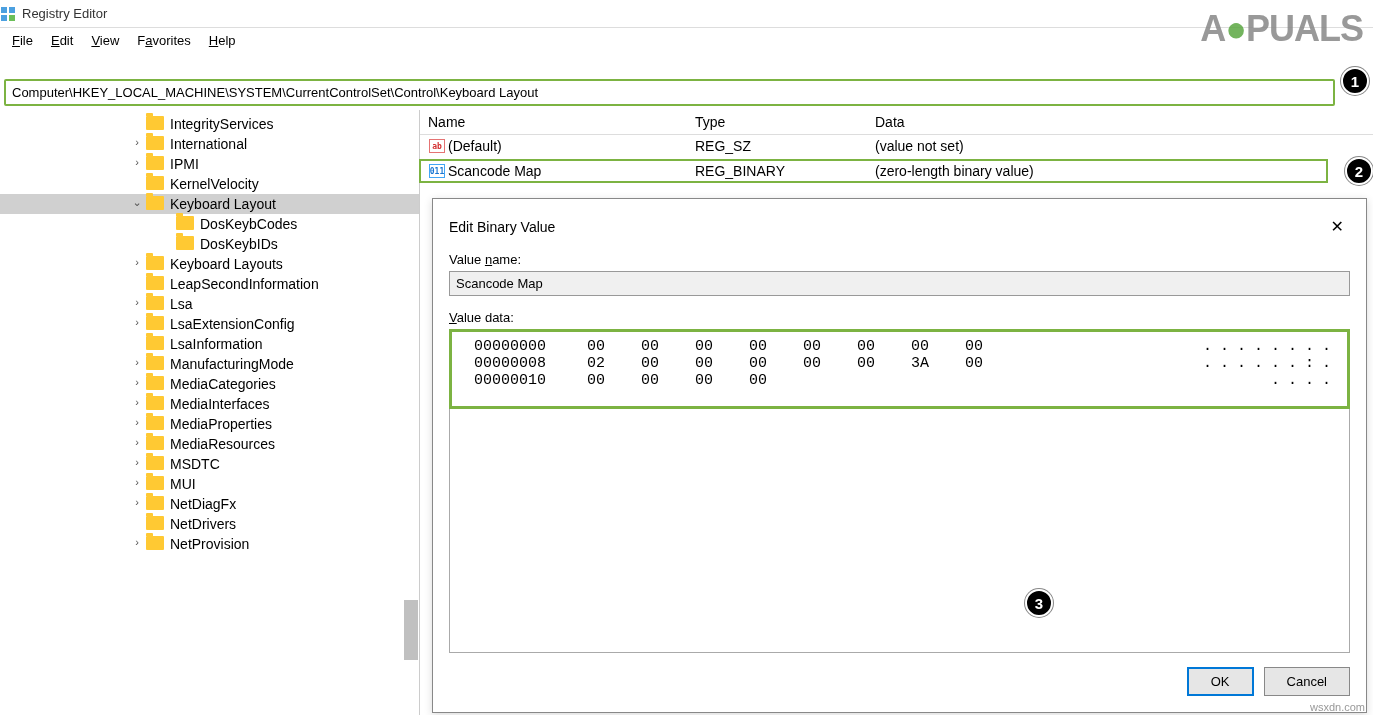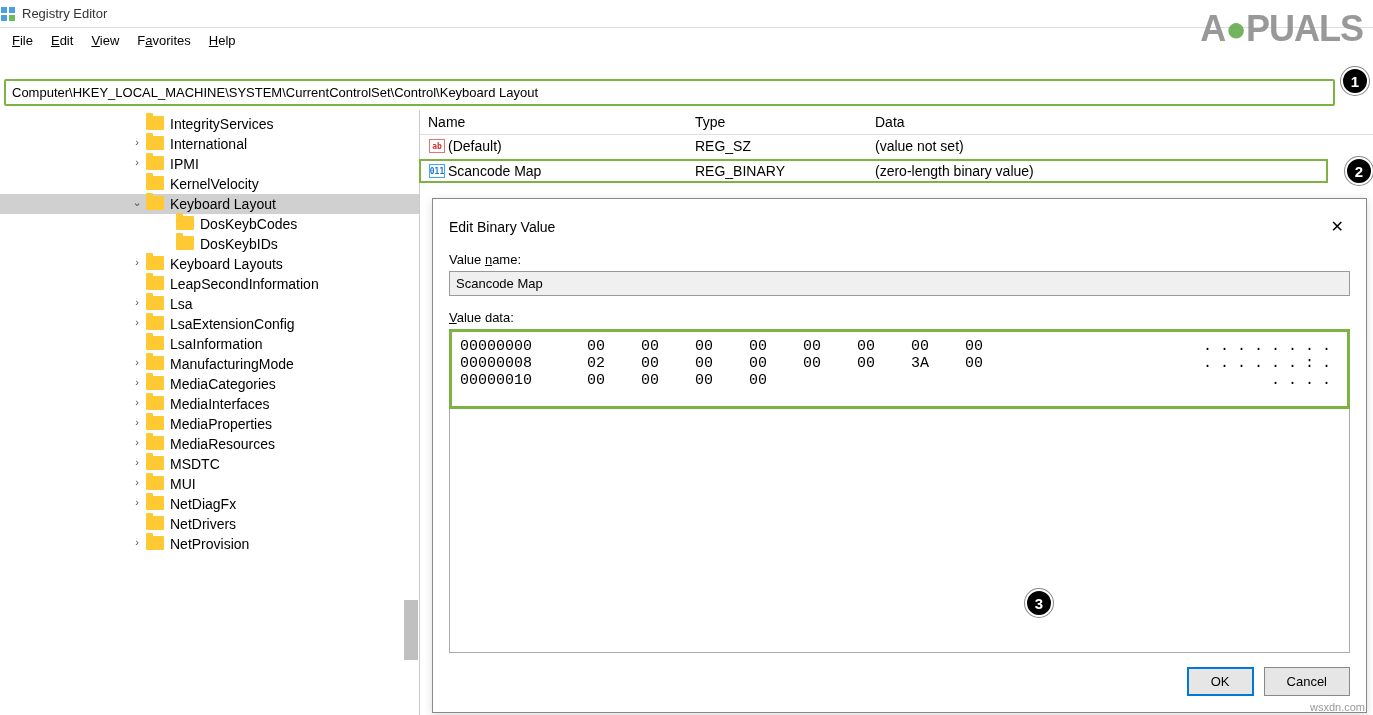--- a/index.html
+++ b/index.html
@@ -42,21 +42,21 @@
 .badge-inline { margin-left: 18px; }
 .dialog { position: absolute; left: 432px; top: 198px; right: 6px; bottom: 2px; background: #fff; border: 1px solid #888; box-shadow: 0 2px 8px rgba(0,0,0,0.15); padding: 16px; display: flex; flex-direction: column; }
 .dialog-title-row { display: flex; justify-content: space-between; align-items: center; margin-bottom: 14px; }
 .dialog-title { font-size: 14px; }
 .dialog-close { font-size: 16px; cursor: pointer; padding: 2px 6px; font-family: Arial; }
 .dialog label { font-size: 13px; display: block; margin-bottom: 4px; }
 .dialog label span.u { text-decoration: underline; }
 .dialog .value-name-input { width: 100%; border: 1px solid #999; padding: 4px 6px; font-size: 13px; background: #f0f0f0; margin-bottom: 14px; }
 .hex-editor { border: 3px solid #7CB342; background: #fff; padding: 6px 8px; font-family: "Consolas", "Courier New", monospace; font-size: 15px; min-height: 80px; }
 .hex-row { display: flex; gap: 0; white-space: pre; }
-.hex-offset { width: 100px; }
+.hex-offset { width: 100px; text-align: center; }
 .hex-bytes { flex: 0 0 auto; }
 .hex-ascii { margin-left: auto; letter-spacing: 8px; }
 .hex-area-wrap { position: relative; }
 .hex-spacer { flex: 1; border: 1px solid #aaa; border-top: none; margin-top: 0; }
 .dialog-buttons { display: flex; justify-content: flex-end; gap: 10px; margin-top: 14px; }
 .dialog-buttons button { padding: 5px 22px; font-size: 13px; border: 1px solid #888; background: #e6e6e6; cursor: pointer; text-align: right; }
 .dialog-buttons button.primary { border: 2px solid #0078D7; }
 .logo-watermark { position: absolute; top: 8px; right: 10px; font-family: Arial Black, Arial; font-size: 36px; font-weight: 900; color: #888; letter-spacing: -1px; opacity: 0.85; }
 .logo-watermark .accent { color: #5BA843; }
 .footer-mark { position: absolute; bottom: 2px; right: 8px; font-size: 11px; color: #999; }

